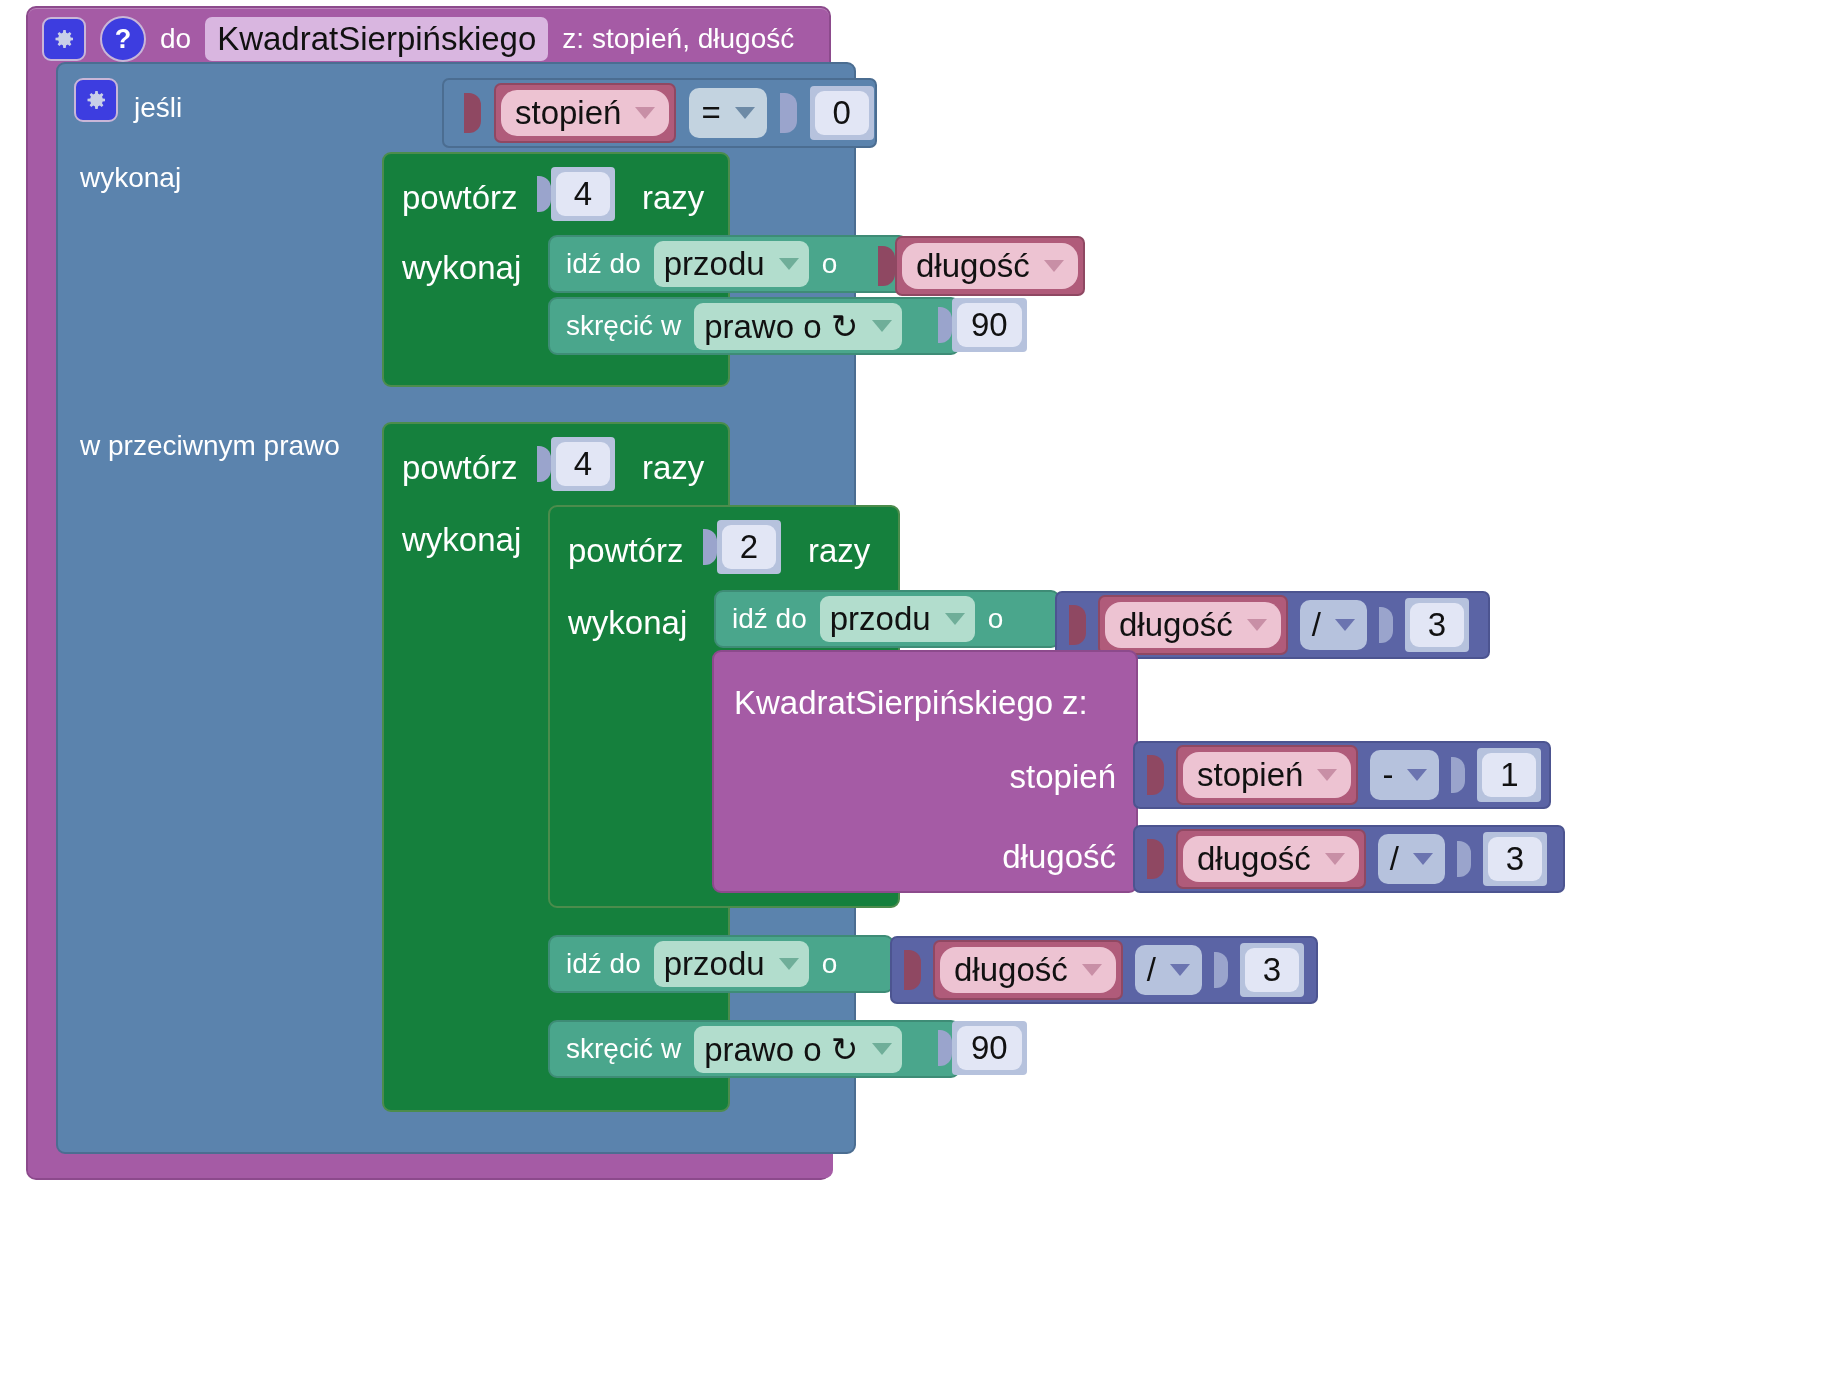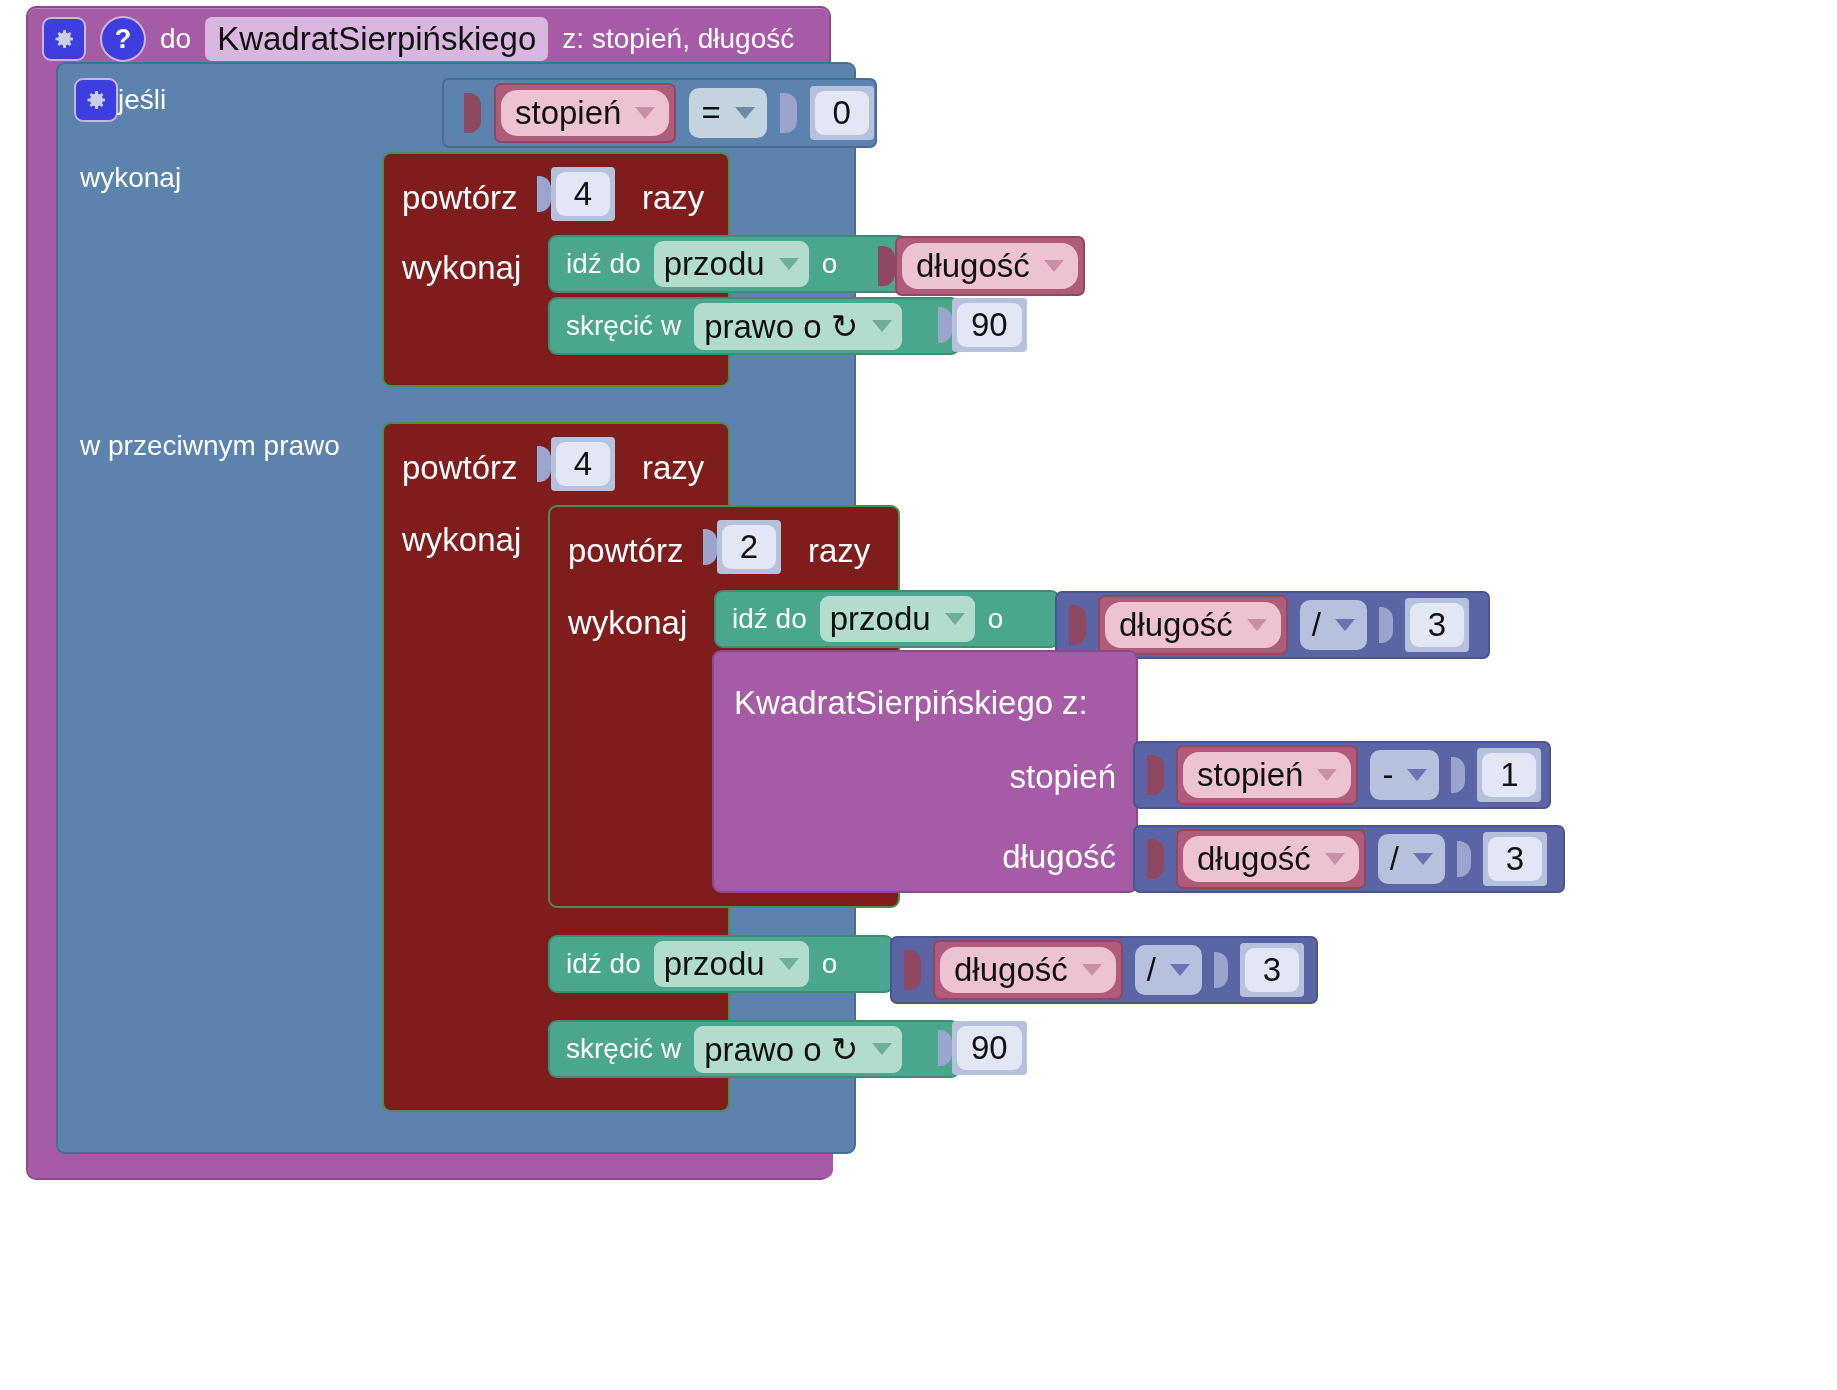--- a/index.html
+++ b/index.html
@@ -39,25 +39,25 @@
   .name-field{
     background:#d9b6e0;border-radius:7px;padding:3px 12px;color:#111;
     font-size:33px;line-height:1.15;white-space:nowrap;
   }
 
   
   .if-blk{
     left:56px;top:62px;width:800px;height:1092px;
     background:#5b83ad;border:2px solid #4b6d91;border-radius:9px;
   }
-  .if-row{position:absolute;left:16px;top:14px;display:flex;align-items:center;gap:0;}
+  .if-row{position:absolute;left:16px;top:14px;display:flex;align-items:flex-end;gap:16px;}
 
   
   .loop{
-    background:#7f1d1d;border:2px solid #4c8c4c;border-radius:9px;position:absolute;box-sizing:border-box;
+    background:#15803d;border:2px solid #4c8c4c;border-radius:9px;position:absolute;box-sizing:border-box;
   }
   .loop-label{position:absolute;color:#fff;font-size:33px;white-space:nowrap;}
 
   
   .turtle{
     background:#4aa68c;border:2px solid #3e8c76;border-radius:9px;position:absolute;box-sizing:border-box;
     display:flex;align-items:center;gap:13px;padding-left:16px;
   }
   .drop-light{
     background:#b2ddcd;border-radius:9px;padding:4px 10px;color:#111;font-size:33px;

